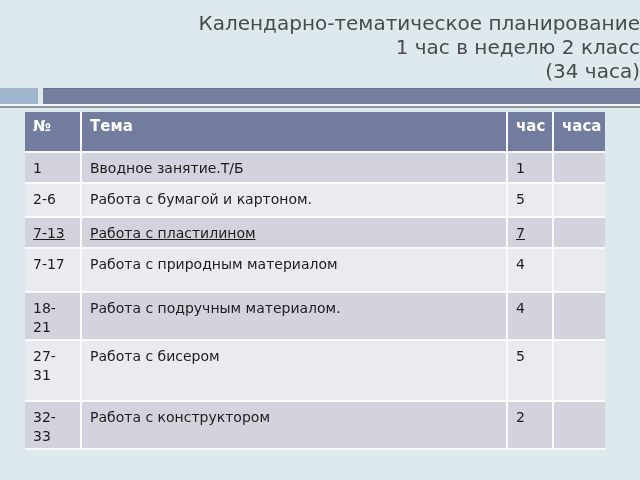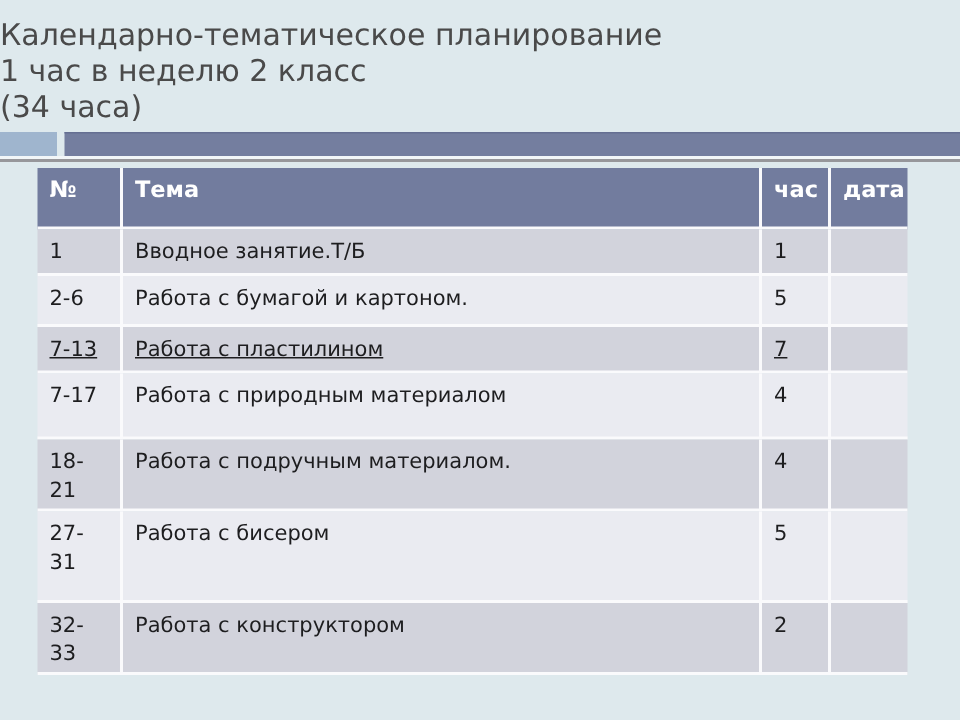--- a/index.html
+++ b/index.html
@@ -11,21 +11,21 @@
     position: relative;
     width: 640px; height: 480px;
     background: #dee9ed;
     overflow: hidden;
   }
   
   .title {
     position: absolute;
     top: 11px; left: 0;
     width: 100%;
-    text-align: left;
+    text-align: right;
     color: #4a4a4a;
     font-size: 20px;
     line-height: 24px;
   }
   
   .deco-square {
     position: absolute;
     left: 0; top: 88px;
     width: 38px; height: 16px;
     background: #9fb5ce;
@@ -120,21 +120,21 @@
       <col class="c-num">
         <col class="c-theme">
         <col class="c-hours">
         <col class="c-date">
     </colgroup>
     <thead>
       <tr>
         <th>№</th>
         <th>Тема</th>
         <th>час</th>
-        <th>дата</th>
+        <th>часа</th>
       </tr>
     </thead>
     <tbody>
       <tr>
         <td class="cell-num">1</td>
         <td class="cell-theme">Вводное занятие.Т/Б</td>
         <td class="cell-hours">1</td>
         <td class="cell-date"></td>
       </tr>
       <tr>

